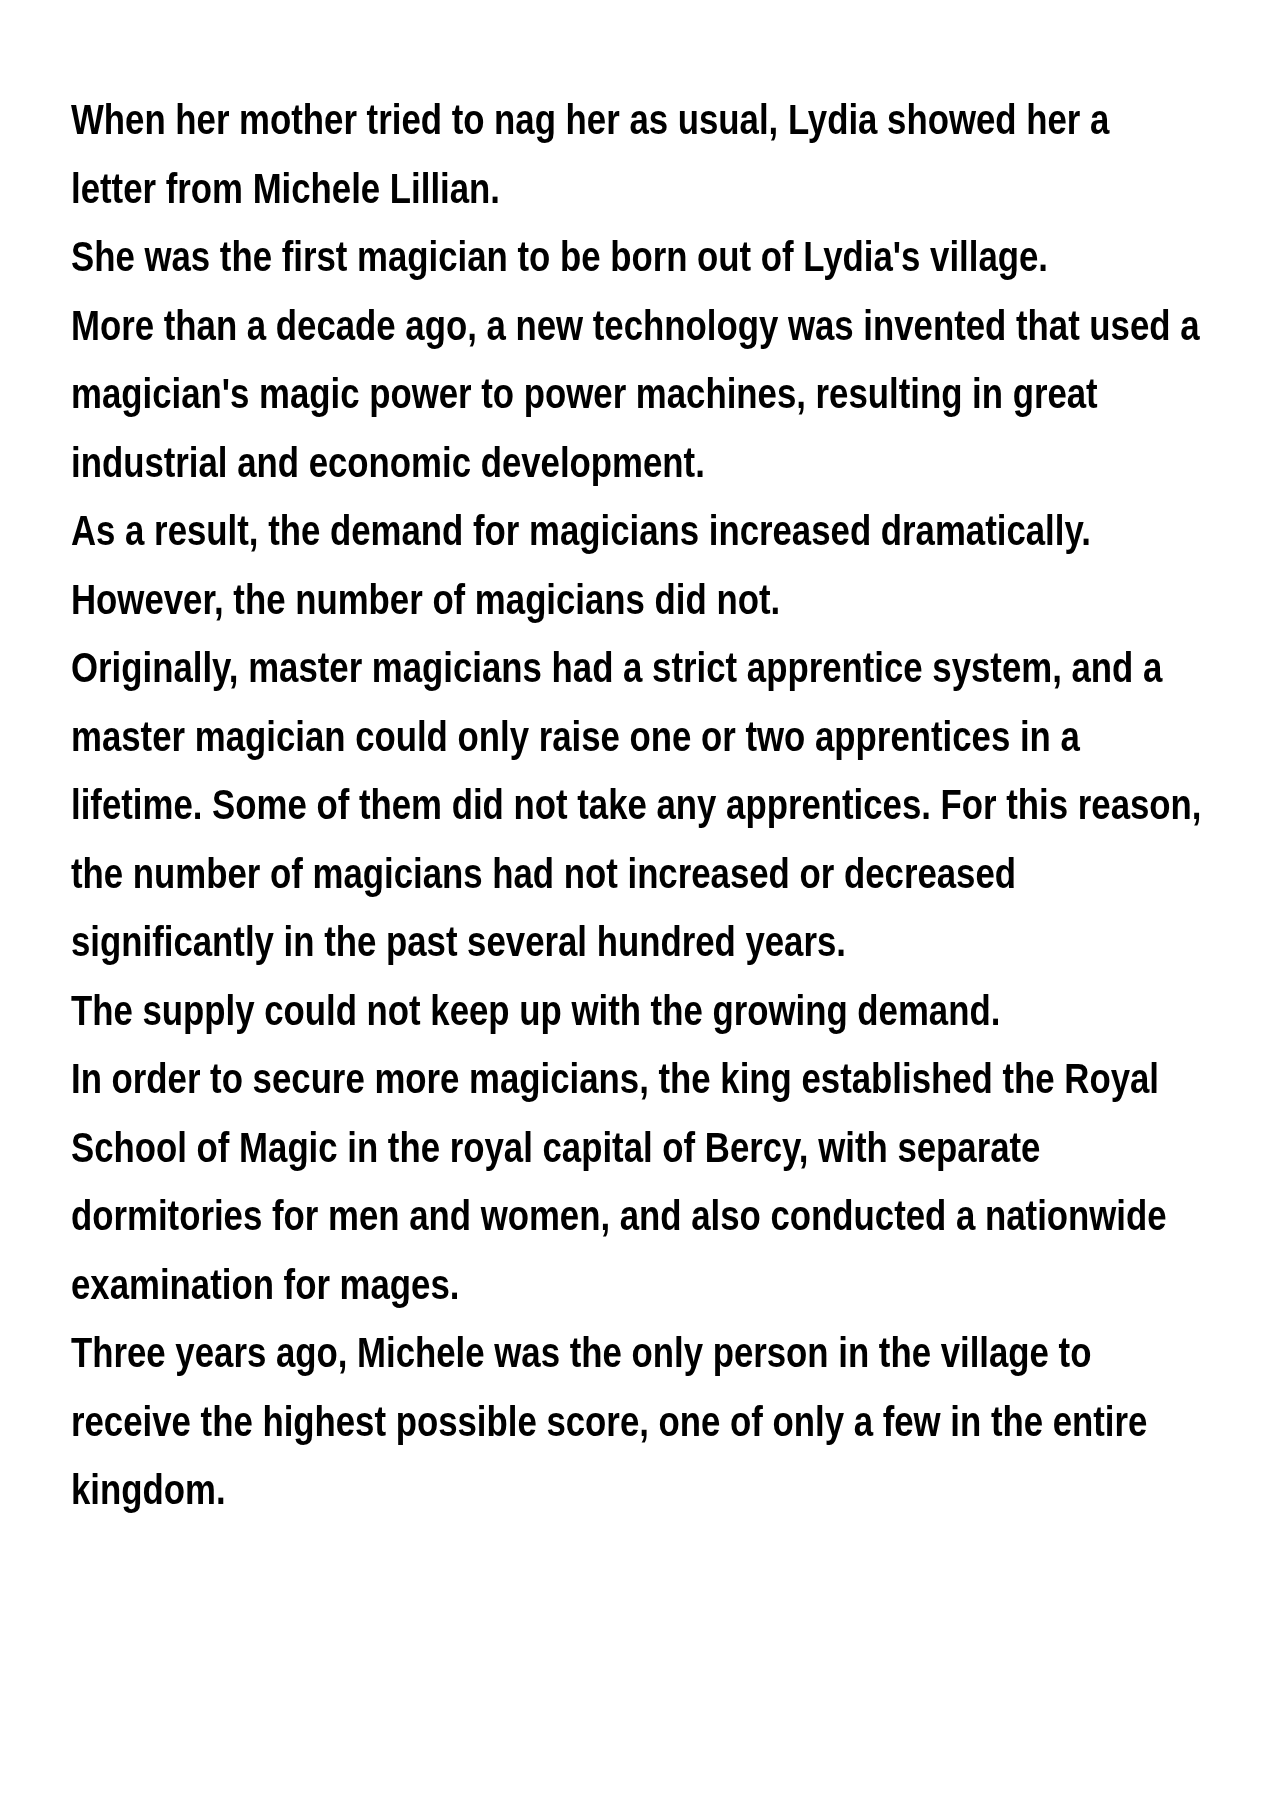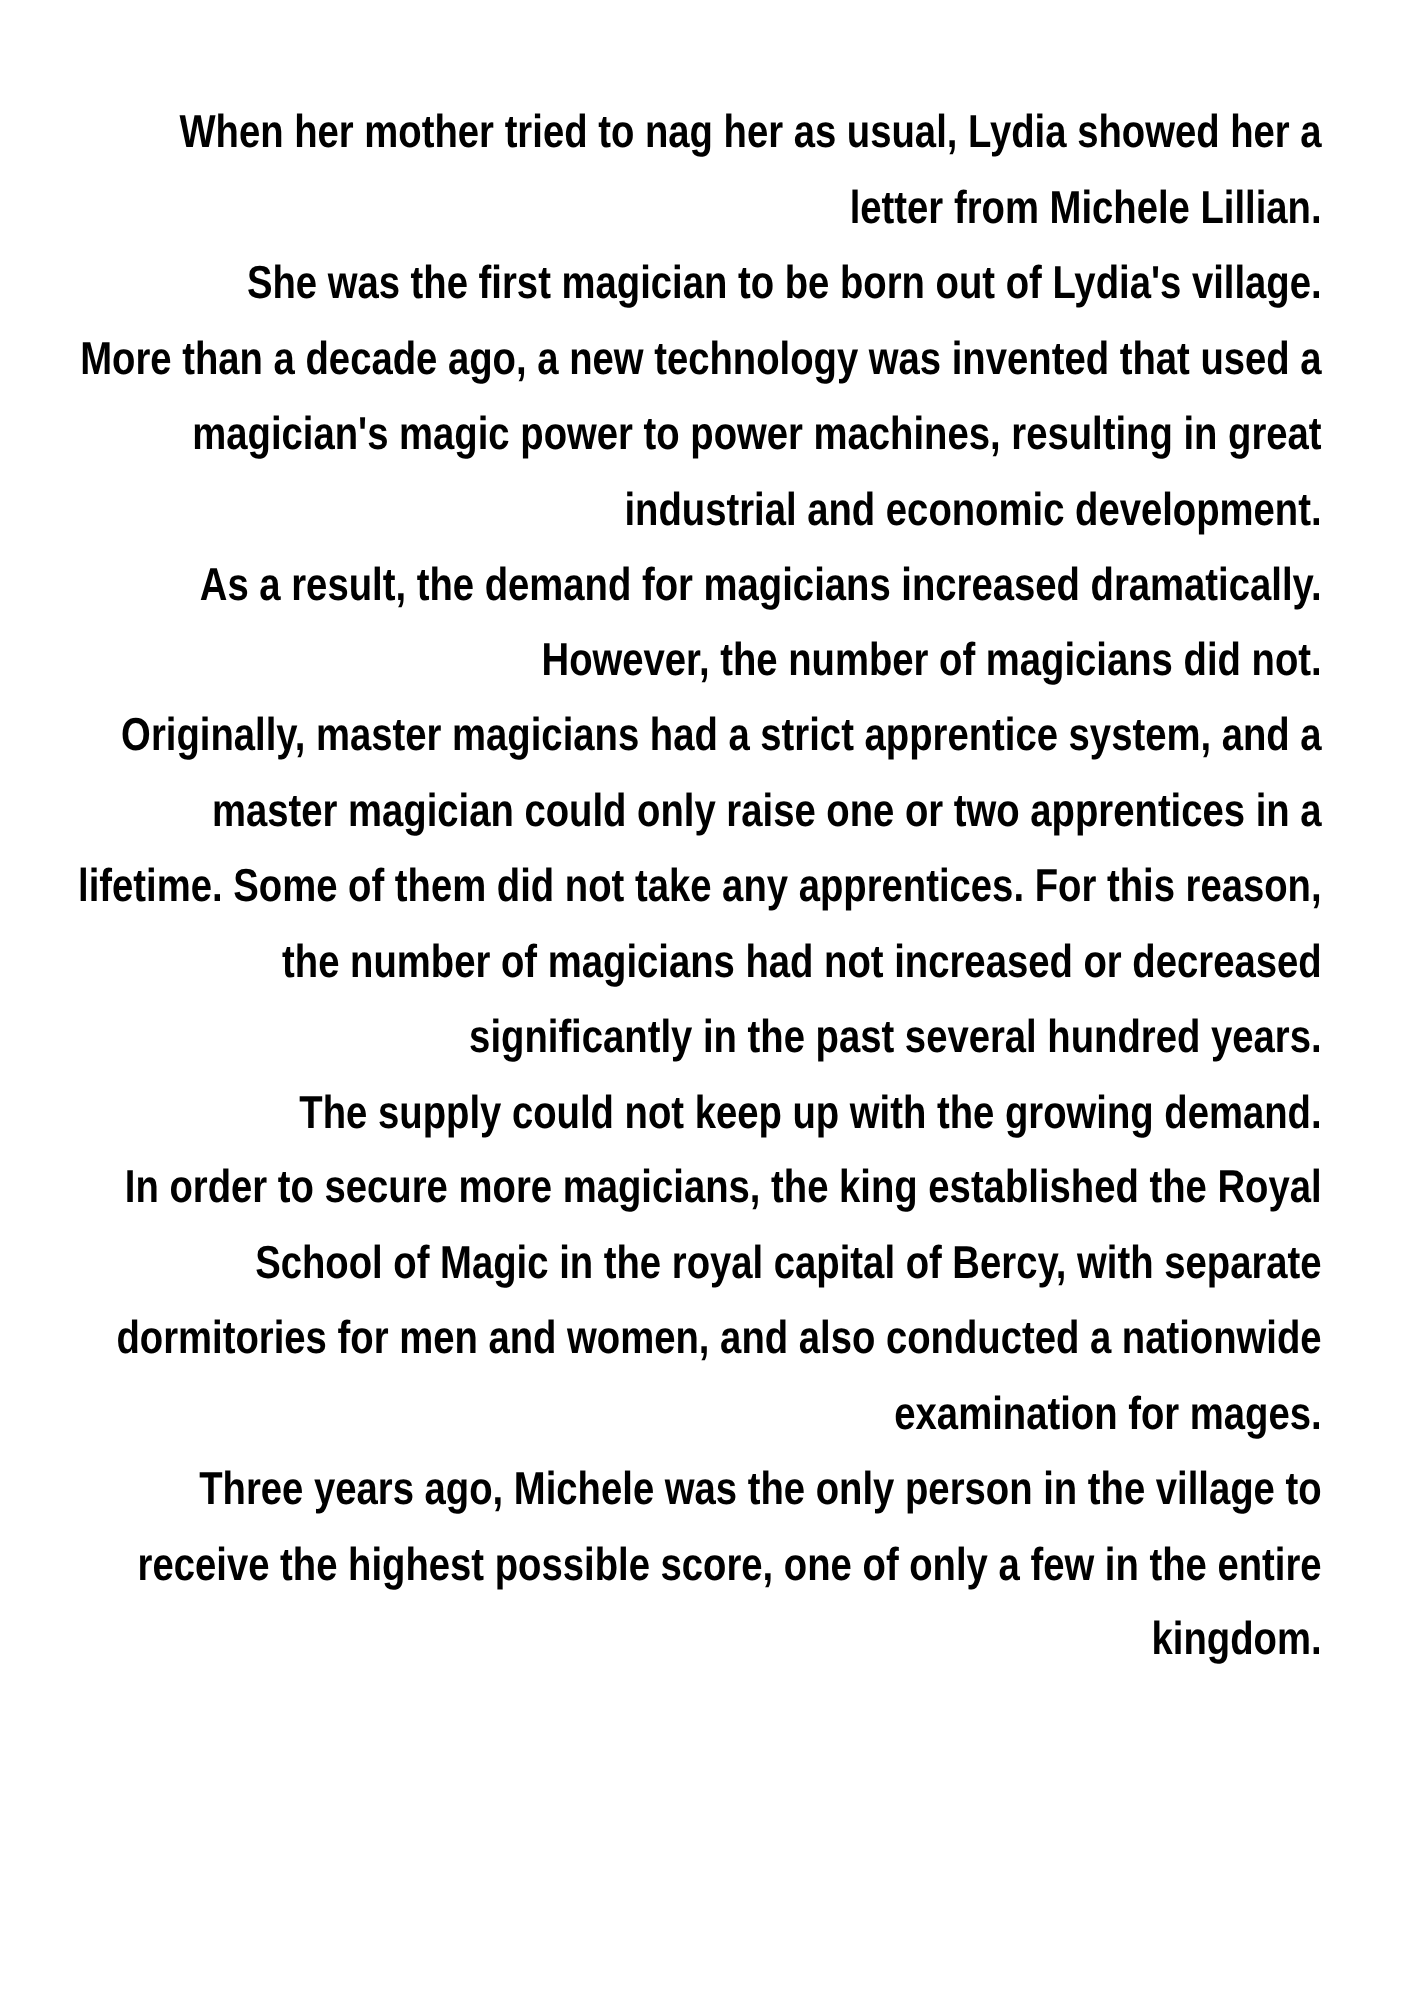--- a/index.html
+++ b/index.html
@@ -8,21 +8,20 @@
   }
   body {
     width: 1280px;
     height: 1809px;
     overflow: hidden;
     position: relative;
   }
   .page {
     position: absolute;
     inset: 0;
-    text-align: right;
   }
   .text-block {
     position: absolute;
     left: 71px;
     top: 86px;
     transform: scaleX(0.828);
     transform-origin: 0 0;
     font-family: "Liberation Sans", sans-serif;
     font-weight: 700;
     font-size: 42px;

